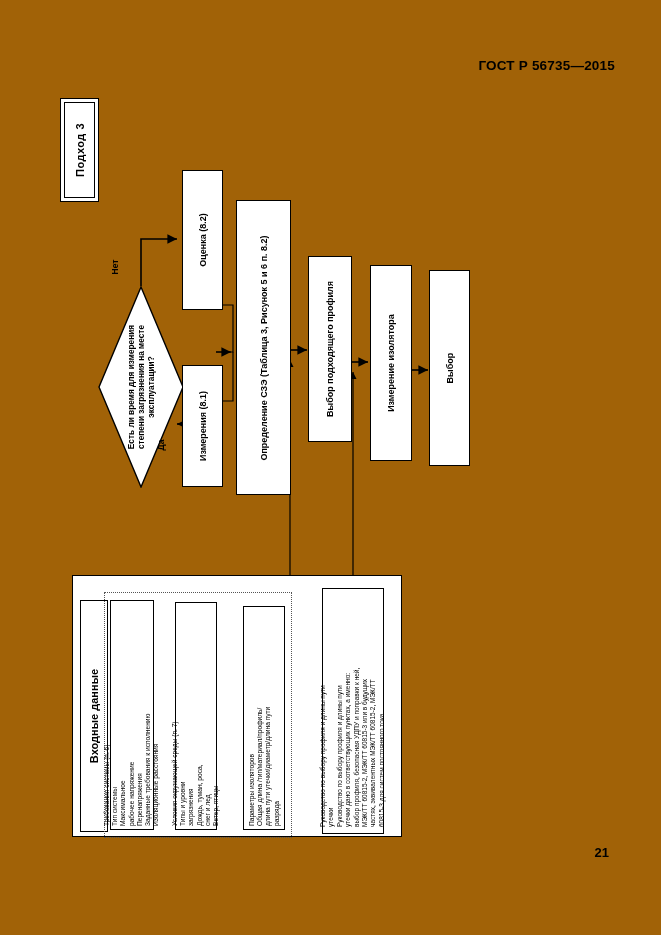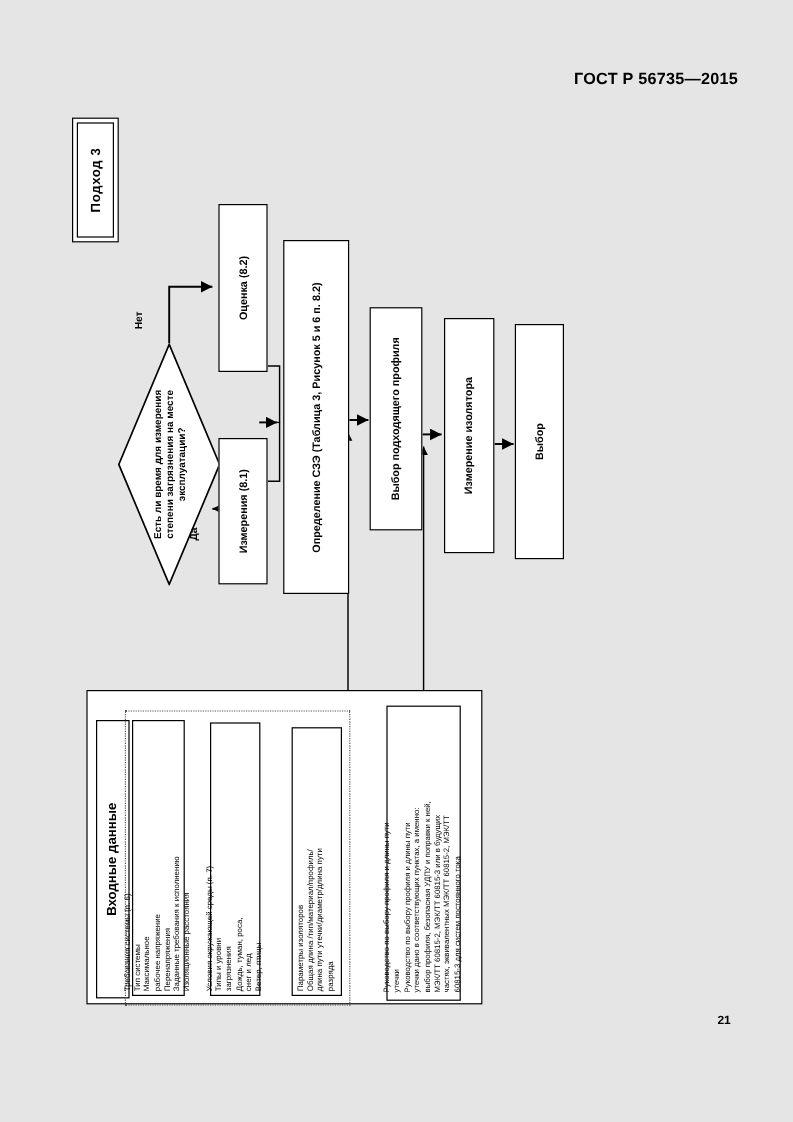--- a/index.html
+++ b/index.html
@@ -14,38 +14,38 @@
     font-family: "Liberation Sans", sans-serif;
     color: #000;
     overflow: hidden;
   }
 
   .page {
     position: absolute;
     left: 0; top: 0;
     width: 661px;
     height: 935px;
-    background: #e5e5e5;
+    background: #a16207;
   }
 
   
   .doc-header {
     position: absolute;
     right: 46px;
     top: 58px;
     font-size: 13.5px;
     font-weight: bold;
     letter-spacing: 0.2px;
     white-space: nowrap;
   }
   .page-number {
     position: absolute;
     right: 52px;
     top: 845px;
-    font-size: 10px;
+    font-size: 13px;
     font-weight: bold;
   }
 
   
   .vbox {
     position: absolute;
     border: 1px solid #000;
     background: #fff;
     box-sizing: border-box;
   }

